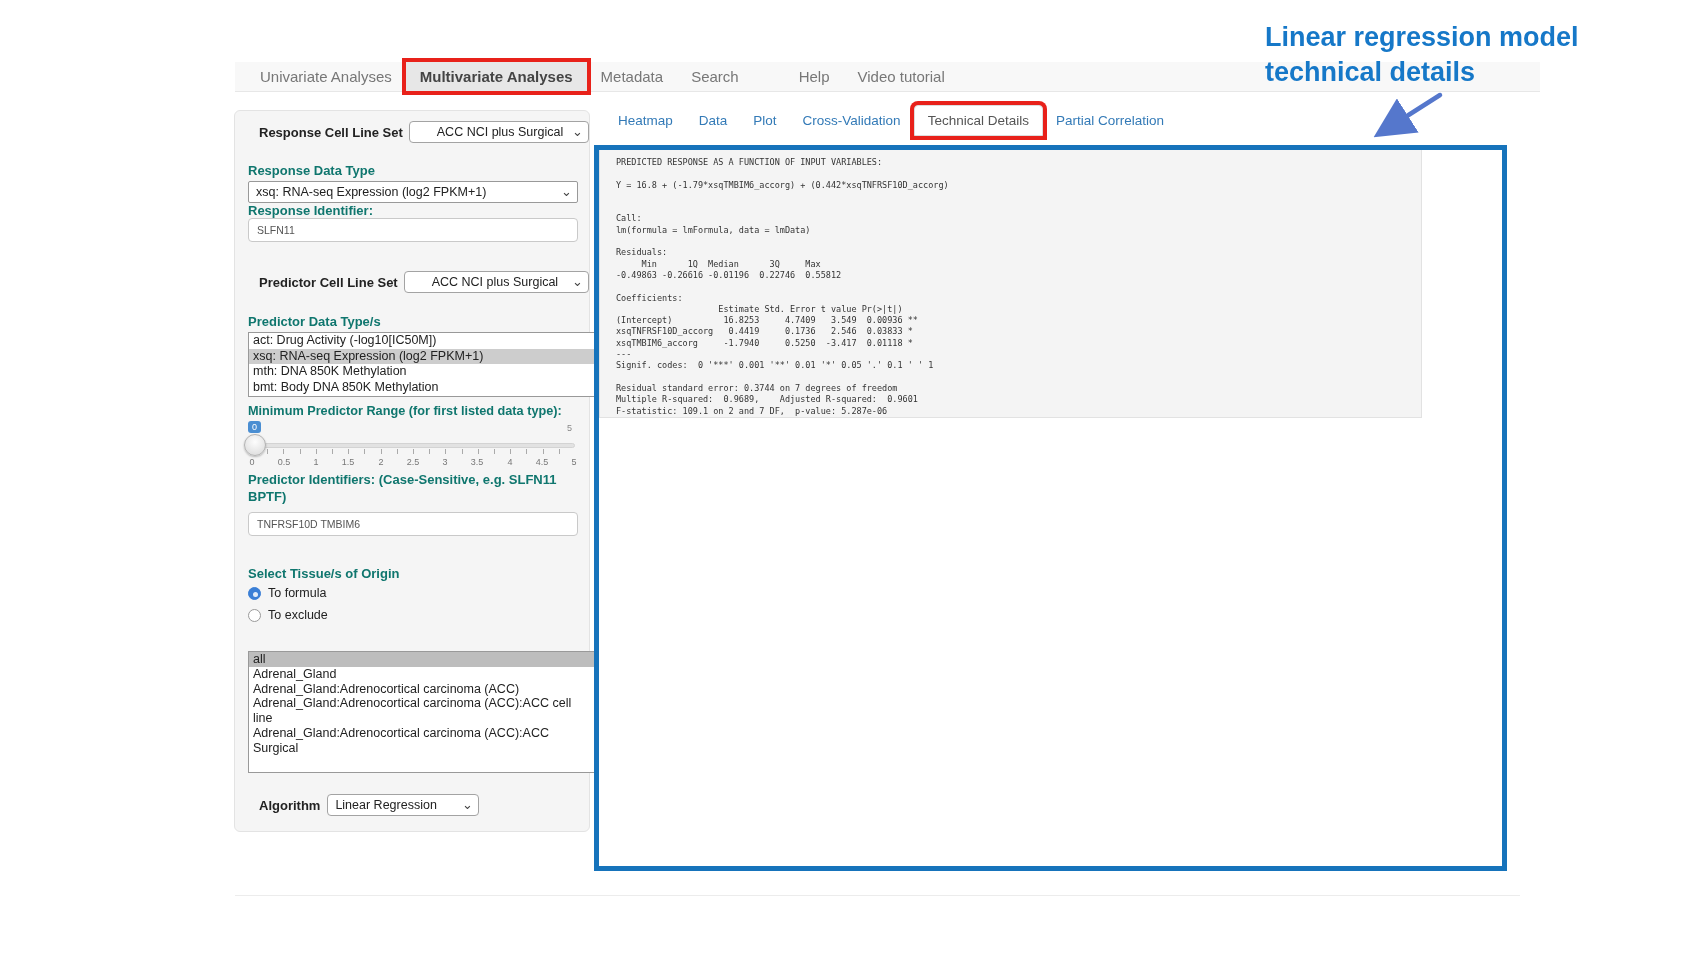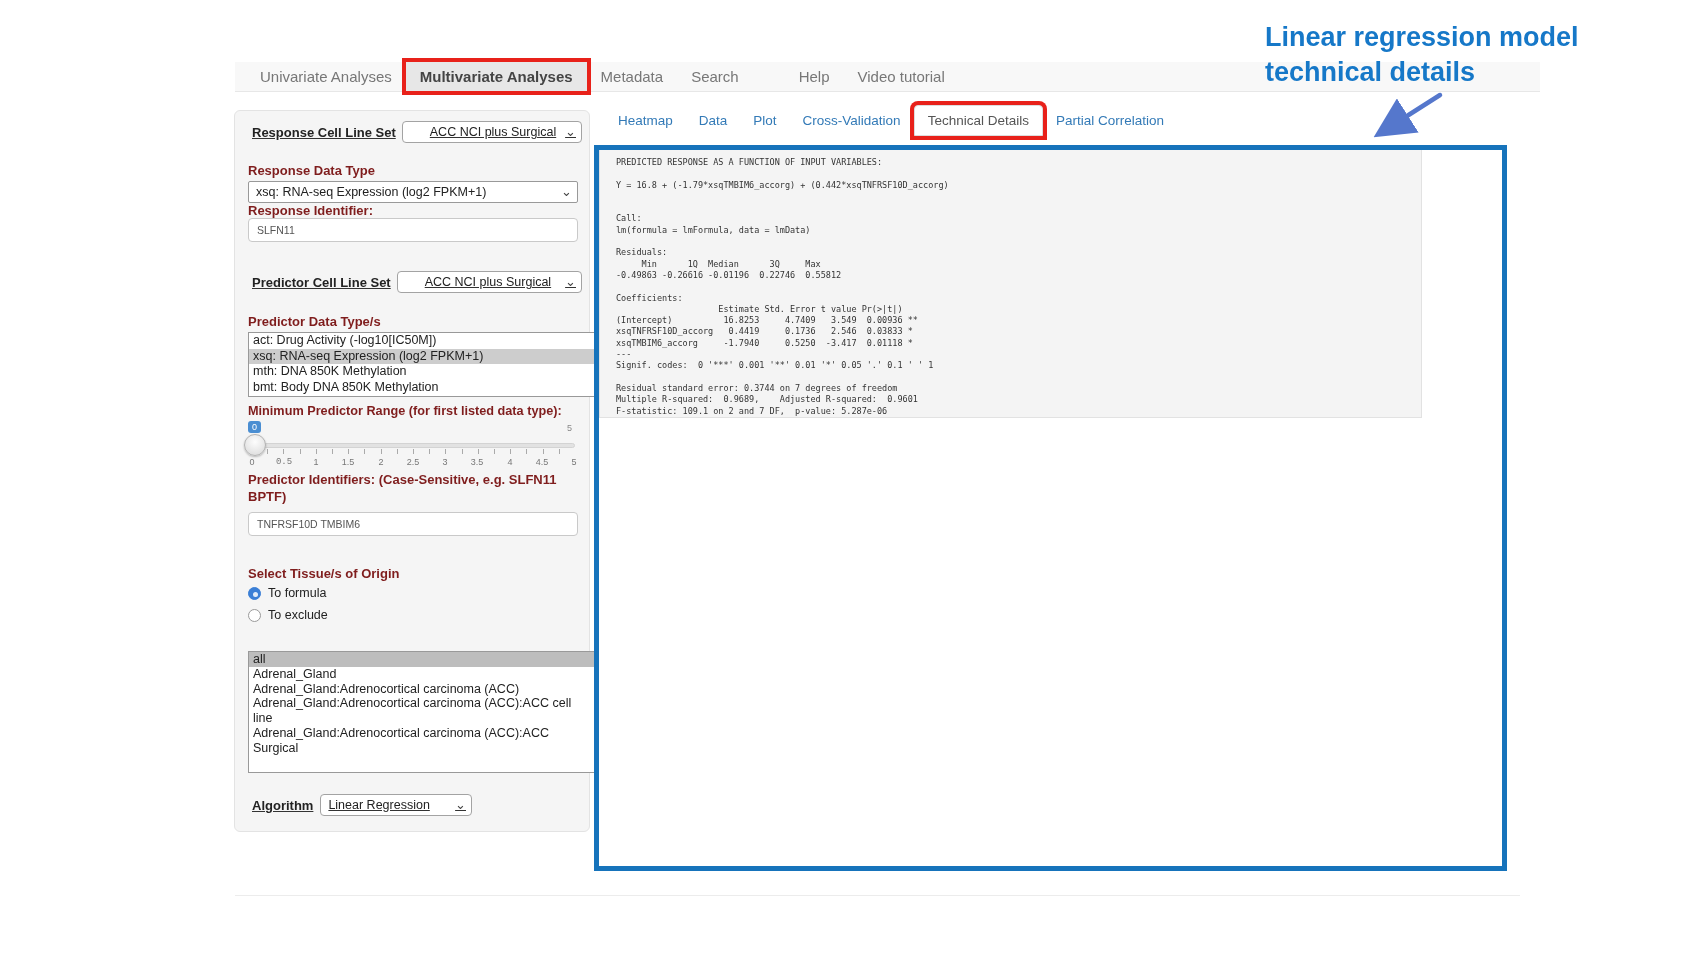--- a/index.html
+++ b/index.html
@@ -18,23 +18,23 @@
   .nav-item.gap-before { margin-left:32px; }
 
   
   .annotation { position:absolute; left:1265px; top:20px; font-size:27px; font-weight:bold;
                 color:var(--annotation-blue); line-height:35px; z-index:5; letter-spacing:0; }
   .arrow-svg { position:absolute; left:1360px; top:88px; z-index:5; }
 
   
   .sidebar { position:absolute; left:234px; top:110px; width:356px; height:722px;
              background:#f5f5f5; border:1px solid #e3e3e3; border-radius:6px; }
-  .sb-label { position:absolute; left:13px; font-size:13px; font-weight:bold; color:#7f1d1d; white-space:nowrap; }
+  .sb-label { position:absolute; left:13px; font-size:13px; font-weight:bold; color:#0f766e; white-space:nowrap; }
   .sb-label.wrap { white-space:normal; width:332px; line-height:17px; }
-  .row-inline { position:absolute; left:17px; width:330px; display:flex; align-items:center;text-decoration:underline; }
+  .row-inline { position:absolute; left:24px; width:330px; display:flex; align-items:center; }
   .row-inline .sb-inline-label { font-size:13px; font-weight:bold; color:#222; white-space:nowrap; }
   .select { background:#fff; border:1px solid #a3a3a3; border-radius:4px; height:22px;
             display:flex; align-items:center; justify-content:space-between;
             font-size:12.5px; color:#222; padding:0 5px 0 7px; cursor:pointer; overflow:hidden; white-space:nowrap; }
   .select .chev { font-size:13px; color:#444; margin-left:4px; line-height:10px; }
   .select.grow { flex:1; margin-left:6px;padding-left:27px; }
   .select.block { position:absolute; left:13px; width:330px; border-radius:2px; border-color:#999; }
   .tinput { position:absolute; left:13px; width:330px; height:24px; background:#fff;
             border:1px solid #c9c9c9; border-radius:4px; font-size:10.5px; color:#555;
             padding:0 8px; font-family:"Liberation Sans",sans-serif; }
@@ -148,21 +148,21 @@
     </div>
 
     <div class="sb-label" style="top:293px; font-size:12.7px;">Minimum Predictor Range (for first listed data type):</div>
     <div class="slider">
       <span class="badge">0</span>
       <span class="maxlab">5</span>
       <div class="track"></div>
       <div class="gridticks"></div>
       <div class="handle"></div>
       <span class="ticklab" style="left:4px;">0</span>
-      <span class="ticklab" style="left:36px;font-family:Liberation Mono, monospace;">0.5</span>
+      <span class="ticklab" style="left:36px;">0.5</span>
       <span class="ticklab" style="left:68px;">1</span>
       <span class="ticklab" style="left:100px;">1.5</span>
       <span class="ticklab" style="left:133px;">2</span>
       <span class="ticklab" style="left:165px;">2.5</span>
       <span class="ticklab" style="left:197px;">3</span>
       <span class="ticklab" style="left:229px;">3.5</span>
       <span class="ticklab" style="left:262px;">4</span>
       <span class="ticklab" style="left:294px;">4.5</span>
       <span class="ticklab" style="left:326px;">5</span>
     </div>

